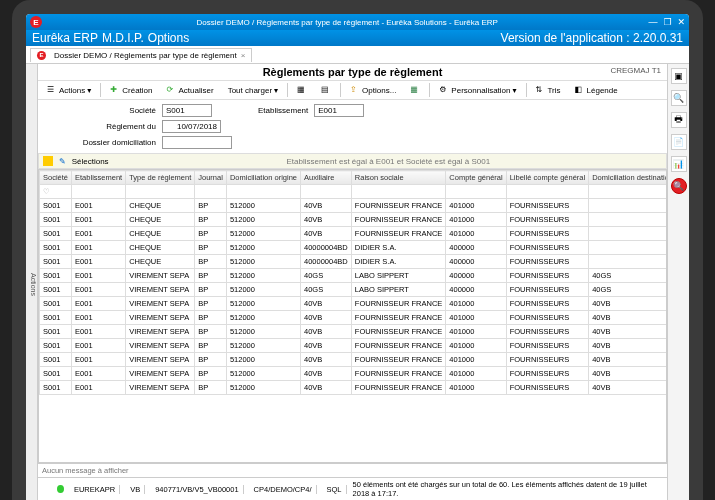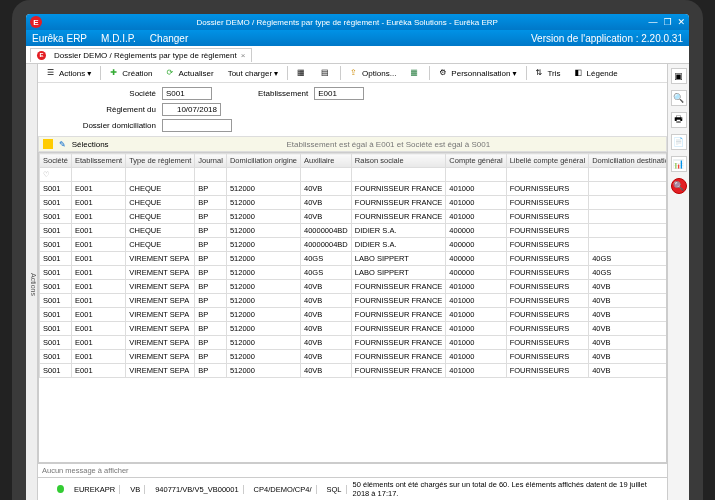--- a/index.html
+++ b/index.html
@@ -4,21 +4,21 @@
 <style>
 *{box-sizing:border-box;margin:0;padding:0;font-family:"Segoe UI",Arial,sans-serif}
 body{background:#222;width:715px;height:500px;overflow:hidden;position:relative}
 .laptop{position:absolute;top:0;left:12px;right:12px;bottom:0;background:#3a3a3a;border-radius:18px 18px 0 0;padding:14px 14px 0}
 .screen{background:#fff;height:100%;border-radius:4px 4px 0 0;overflow:hidden;display:flex;flex-direction:column;font-size:8px}
 .titlebar{background:linear-gradient(#0092e6,#0078c8);color:#fff;height:16px;display:flex;align-items:center;padding:0 4px}
 .logo{width:12px;height:12px;border-radius:50%;background:#e31e24;color:#fff;font-weight:bold;display:inline-flex;align-items:center;justify-content:center;font-size:8px;margin-right:4px}
 .titlebar-title{flex:1;text-align:center;font-size:8px}
 .winbtns{display:flex;gap:6px;font-size:9px}
 .winbtns span{cursor:pointer}
-.menubar{background:linear-gradient(#0092e6,#0078c8);color:#fff;height:16px;display:flex;align-items:center;padding:8px 6px;gap:14px;font-size:10px}
+.menubar{background:linear-gradient(#0092e6,#0078c8);color:#fff;height:16px;display:flex;align-items:center;padding:8px 6px;gap:4px;font-size:12px}
 .menubar .ver{margin-left:auto}
 .tabbar{background:#fff;border-bottom:1px solid #ccc;height:18px;display:flex;align-items:center;padding:0 4px}
 .tab{border:1px solid #ccc;border-bottom:none;padding:2px 6px;display:flex;align-items:center;gap:4px;font-size:8px;background:#fff}
 .tab .logo{width:9px;height:9px;font-size:6px}
 .tab-close{color:#888;cursor:pointer}
 .content{flex:1;display:flex;overflow:hidden}
 .side-tab{width:12px;background:#eee;border-right:1px solid #ccc;writing-mode:vertical-rl;text-align:center;font-size:7px;padding-top:4px;color:#555}
 .main{flex:1;display:flex;flex-direction:column;overflow:hidden}
 .page-title{text-align:center;font-weight:bold;font-size:11px;padding:2px 0;border-bottom:1px solid #ddd;position:relative}
 .page-title .user{position:absolute;right:6px;top:2px;font-size:8px;font-weight:normal;color:#555}
@@ -60,37 +60,41 @@
   <div class="winbtns">
     <span>—</span>
     <span>❐</span>
     <span>✕</span>
   </div>
 </div>
 
 <div class="menubar">
   <span>Eurêka ERP</span>
   <span>M.D.I.P.</span>
-  <span>Changer</span>
+  <span>Options</span>
   <span class="ver">Version de l'application : 2.20.0.31</span>
 </div>
 
 <div class="tabbar">
   <div class="tab">
     <span class="logo">E</span>
     <span>Dossier DEMO / Règlements par type de règlement</span>
     <span class="tab-close">×</span>
   </div>
 </div>
 
 <div class="content">
   <div class="side-tab">Actions</div>
 
   <div class="main">
 
+    <div class="page-title">
+      <span>Règlements par type de règlement</span>
+      <span class="user">CREGMAJ T1</span>
+    </div>
 
     <div class="toolbar">
       <div class="tbtn">
               <span class="ico">☰</span>
               <span>Actions</span>
               <span>▾</span>
             </div>
       <div class="sep"></div>
       <div class="tbtn">
               <span class="ico" style="color:#3a3">✚</span>

